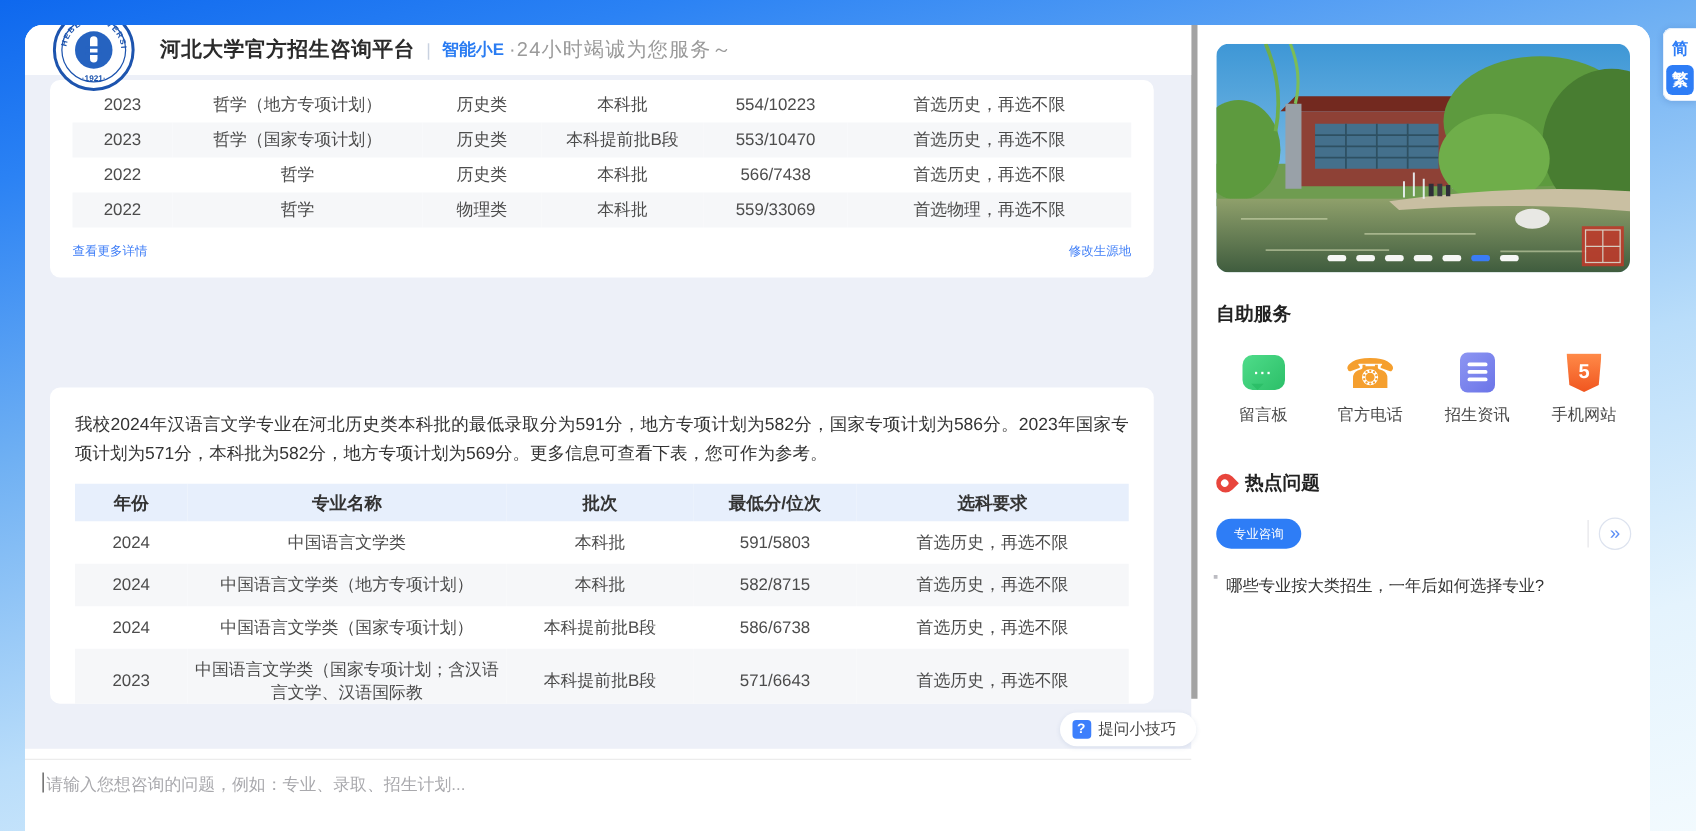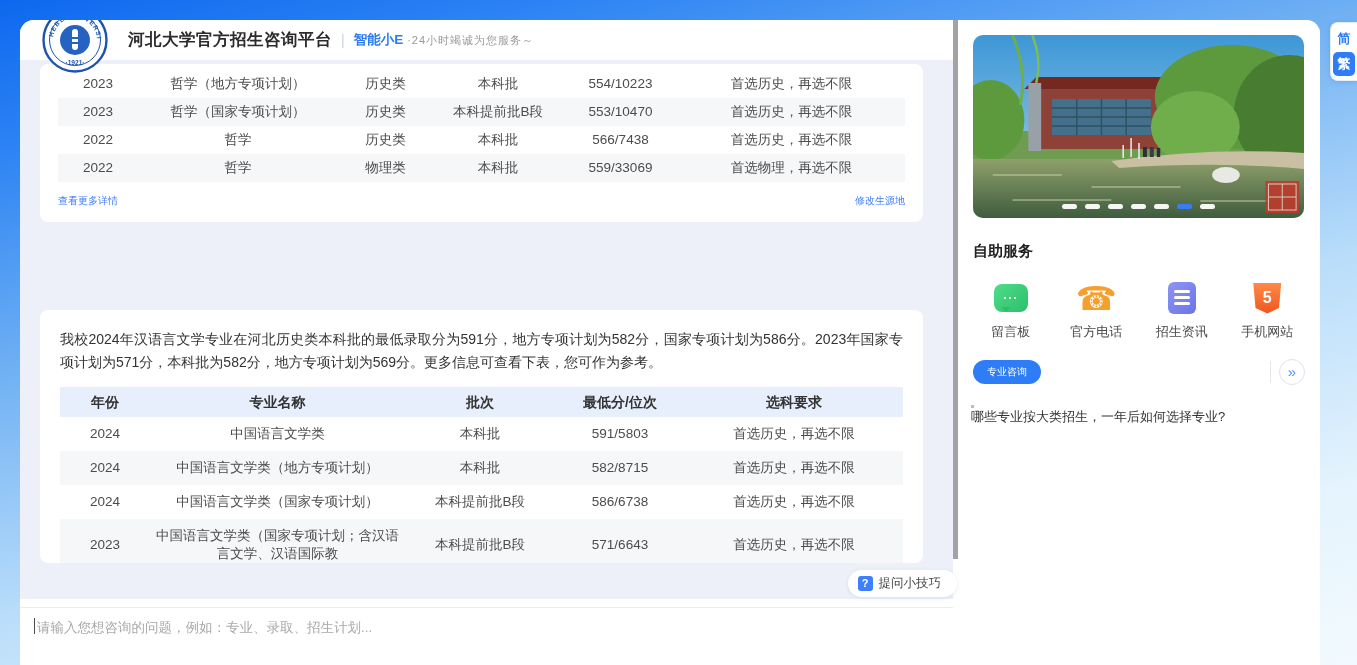--- a/index.html
+++ b/index.html
@@ -11,21 +11,21 @@
   .main-card { position:absolute; left:20px; top:20px; width:1300px; height:645px;
     background:#fff; border-radius:14px 14px 0 0; overflow:hidden; }
 
   
   .hdr { position:absolute; left:0; top:0; width:933px; height:40px; background:#fff;
     display:flex; align-items:center; padding-left:108px; z-index:5; }
   .logo { position:absolute; left:22px; top:-13px; width:66px; height:66px; z-index:6; }
   .hdr-title { font-size:16.5px; font-weight:bold; color:#2b2b2b; letter-spacing:.5px; }
   .hdr-sep { color:#c9d2e0; margin:0 9px; font-size:14px; }
   .hdr-assistant { color:#2a7cf2; font-weight:bold; font-size:13.5px; }
-  .hdr-tagline { color:#9a9a9a; font-size:11px; margin-left:4px; letter-spacing:1px;text-align:center; }
+  .hdr-tagline { color:#9a9a9a; font-size:16px; margin-left:4px; letter-spacing:1px;text-align:center; }
 
   
   .chat-col { position:absolute; left:0; top:40px; width:933px; height:539px; background:#edf0f8; }
   .chat-viewport { position:absolute; left:0; top:0; width:933px; height:547px; overflow:hidden; }
 
   .bot-card { position:absolute; left:20px; width:883px; background:#fff; border-radius:8px; }
   .card1 { top:4px; padding:6px 18px 14px 18px; }
   .card2 { top:250px; height:253px; padding:18px 20px; overflow:hidden; }
 
   table { border-collapse:collapse; width:100%; table-layout:fixed; }
@@ -91,21 +91,21 @@
   .hot-icon::after { content:""; position:absolute; left:4px; top:5px; width:6px; height:6px; background:#fff; border-radius:50%; }
   .hot-title { font-size:15px; font-weight:bold; color:#222; }
 
   .tag-row { display:flex; align-items:center; margin:18px 15px 0 15px; }
   .tag-pill { background:#2e7df6; color:#fff; font-size:10px; padding:5px 14px; border-radius:14px; cursor:pointer; }
   .tag-spacer { flex:1; }
   .tag-divider { width:1px; height:22px; background:#e6e6ea; margin-right:8px; }
   .more-btn { width:26px; height:26px; border:1px solid #dde3ef; border-radius:50%; color:#5b8ef5;
     font-size:15px; line-height:24px; text-align:center; cursor:pointer; background:#fff; }
 
-  .question-row { display:flex; margin:20px 15px 0 13px;flex-direction:column; }
+  .question-row { display:flex; margin:20px 15px 0 13px; }
   .q-bullet { width:3px; height:3px; background:#bcbcc2; margin-right:7px; flex:none; }
   .q-text { font-size:13px; color:#333; cursor:pointer; }
 
   
   .lang-toggle { position:absolute; right:0; top:22px; width:27px; background:#fff;
     border:1px solid #e3eefc; border-right:none; border-radius:8px 0 0 8px; padding:3px 2px; z-index:10;
     box-shadow:0 1px 5px rgba(30,80,160,.18); }
   .lang-btn { width:22px; height:24px; font-size:13px; font-weight:bold; text-align:center; line-height:24px;
     border-radius:5px; cursor:pointer; margin:1px auto; }
   .lang-simplified { color:#2e7df6; background:#fff; }
@@ -356,20 +356,24 @@
         <div class="svc-label">招生资讯</div>
       </div>
       <div class="svc-item">
         <div class="svc-icon">
             <div class="ic-html5">5</div>
           </div>
         <div class="svc-label">手机网站</div>
       </div>
     </div>
 
+    <div class="hot-title-row">
+      <span class="hot-icon"></span>
+      <span class="hot-title">热点问题</span>
+    </div>
     <div class="tag-row">
       <span class="tag-pill">专业咨询</span>
       <span class="tag-spacer"></span>
       <span class="tag-divider"></span>
       <span class="more-btn">
         <span>»</span>
       </span>
     </div>
     <div class="question-row">
       <span class="q-bullet"></span>

